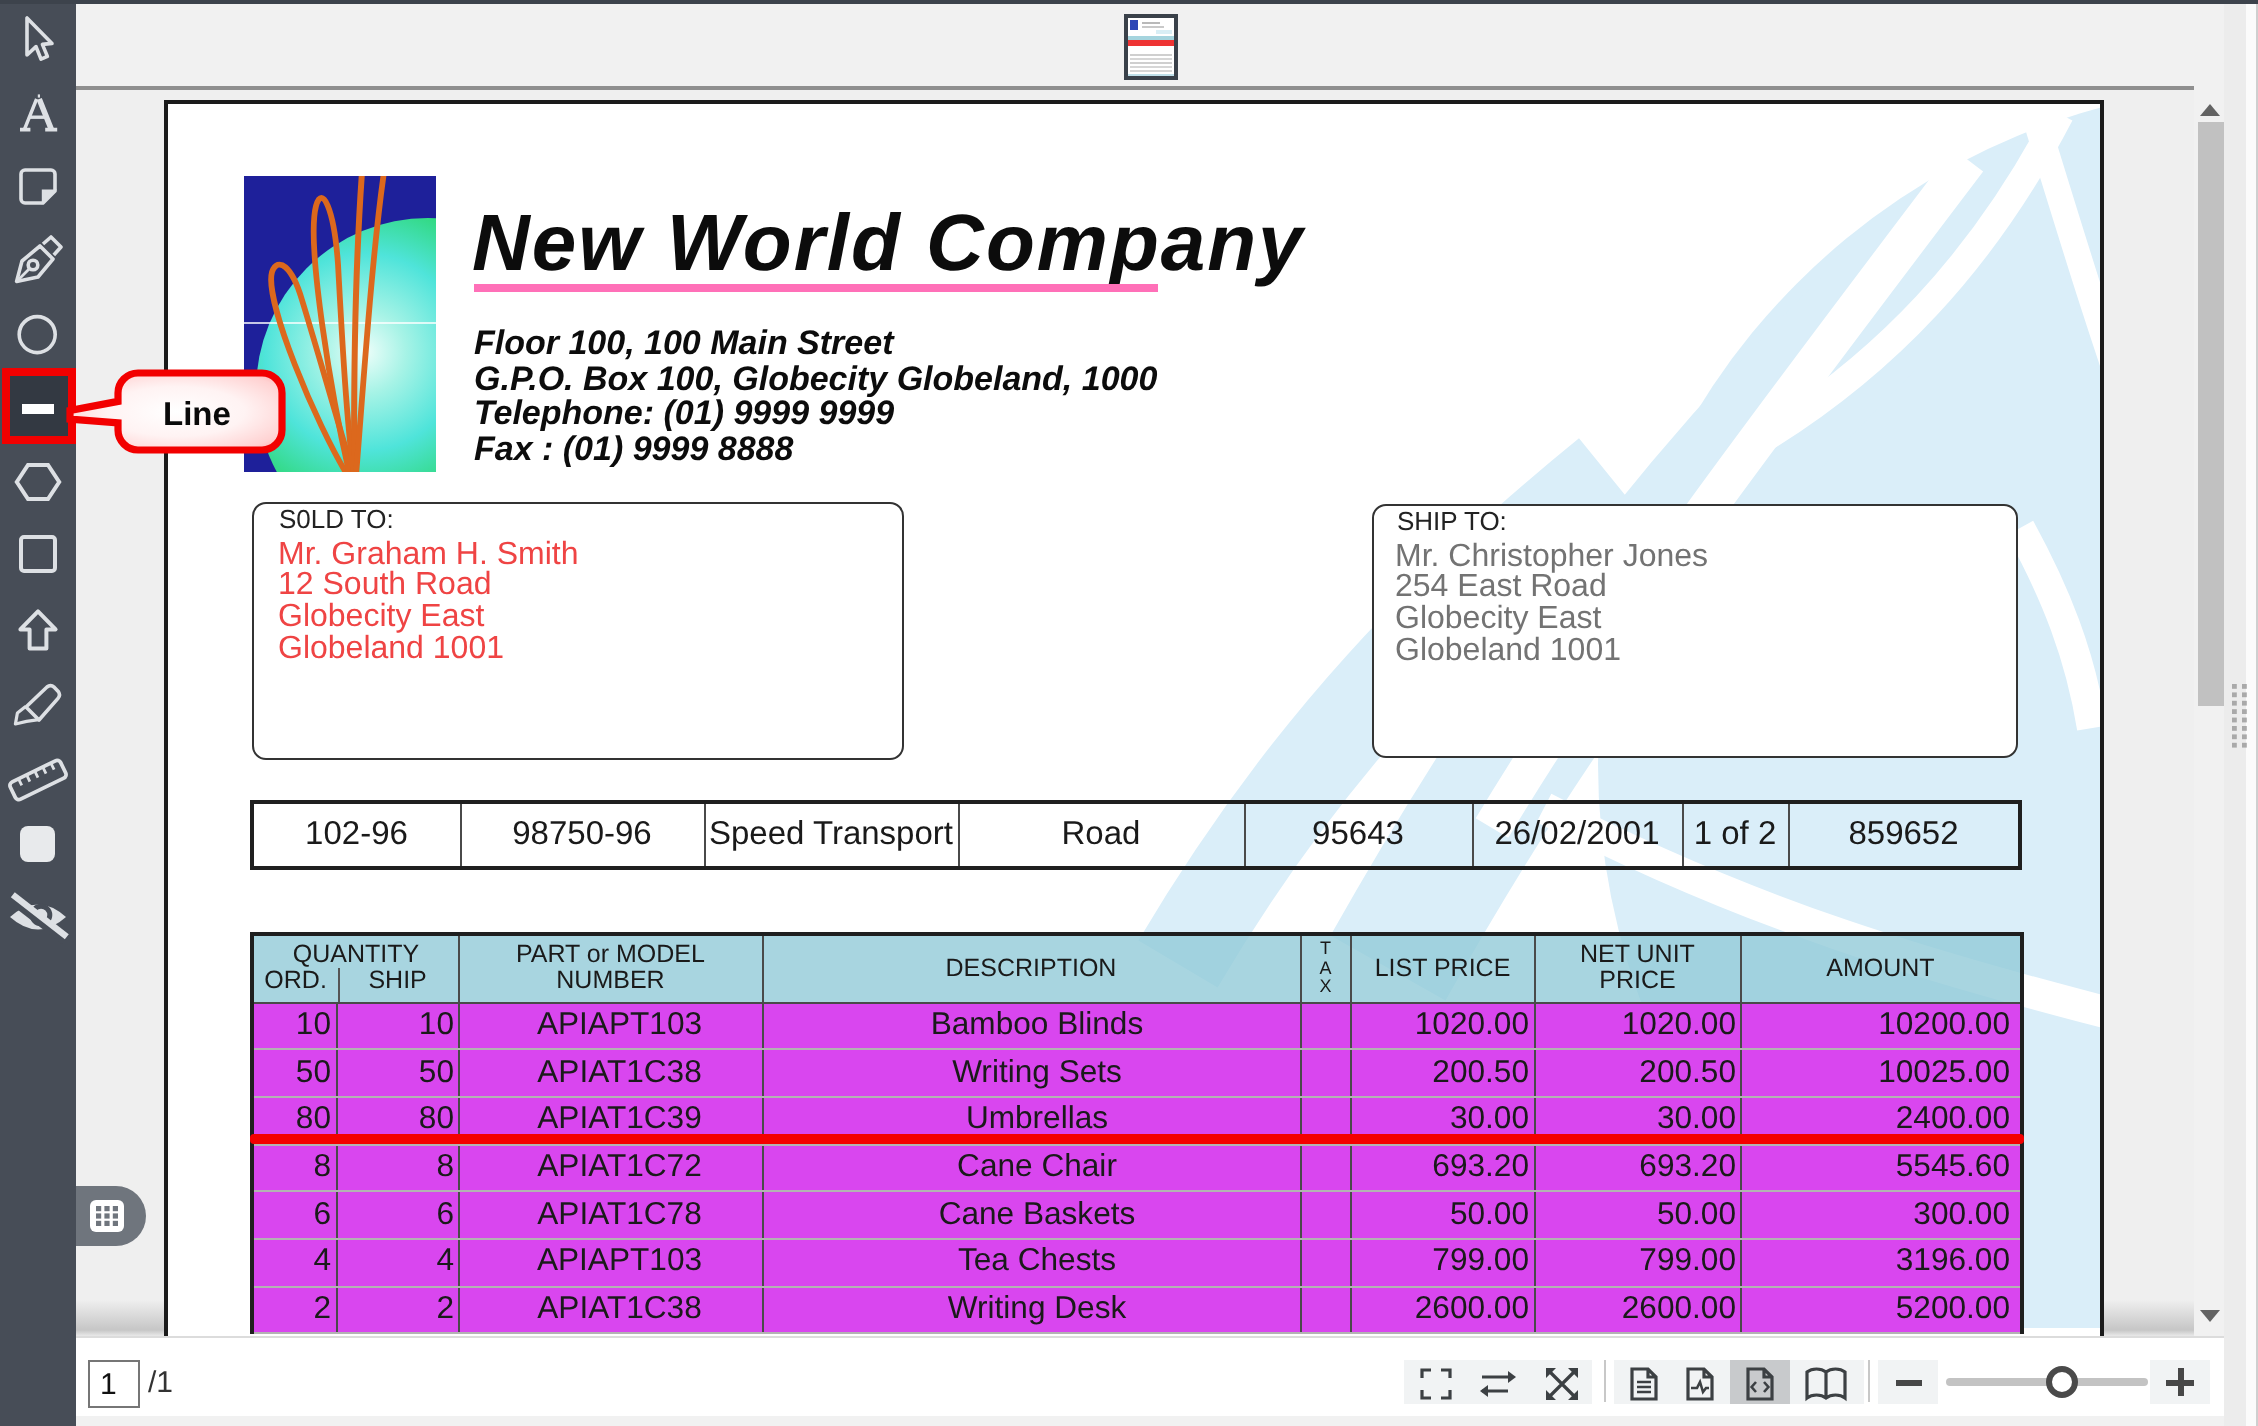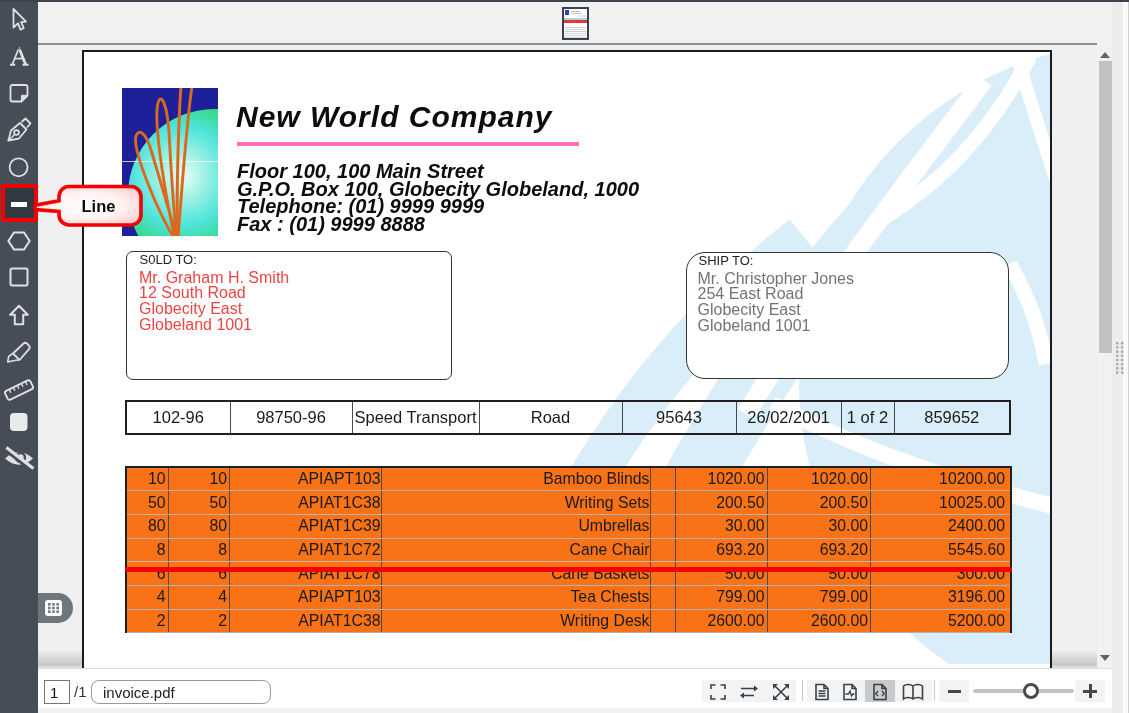--- a/index.html
+++ b/index.html
@@ -56,38 +56,38 @@
       </defs>
       <rect width="96" height="148" fill="#1e209a"></rect>
       <circle cx="92" cy="107" r="86" fill="url(#sph)"></circle>
       <rect y="73" width="96" height="1" fill="#ffffff" opacity="0.75"></rect>
       <path d="M 52 150 C 36 124, 10 62, 14 48 C 17 40, 24 45, 29 62 C 37 88, 46 120, 55 150" stroke="#dc681d" stroke-width="2.9" fill="none"></path>
       <path d="M 53 150 C 44 112, 31 34, 36 15 C 39 4, 45 16, 47 44 C 49 80, 51 120, 55 150" stroke="#dc681d" stroke-width="2.9" fill="none"></path>
       <path d="M 55 150 C 55 110, 55 55, 59 -2" stroke="#dc681d" stroke-width="3" fill="none"></path>
       <path d="M 56 150 C 60 100, 64 40, 70 -2" stroke="#dc681d" stroke-width="2.9" fill="none"></path>
     </svg>
 
-    <div class="abs" style="left:152px;top:48px;font-size:30px;font-weight:bold;font-style:italic;color:#0c0c0c;letter-spacing:1px">New World Company</div>
+    <div class="abs" style="left:152px;top:48px;font-size:40px;font-weight:bold;font-style:italic;color:#0c0c0c;letter-spacing:1px">New World Company</div>
 
     <div class="abs" style="left:153px;top:90px;width:342px;height:4px;background:#ff70b8"></div>
 
-    <div class="abs" style="left:153px;top:111px;font-size:20px;line-height:17.5px;font-weight:bold;font-style:italic;color:#0c0c0c">
+    <div class="abs" style="left:153px;top:111px;font-size:17px;line-height:17.5px;font-weight:bold;font-style:italic;color:#0c0c0c">
       Floor 100, 100 Main Street<br>
       G.P.O. Box 100, Globecity Globeland, 1000<br>
       Telephone: (01) 9999 9999<br>
       Fax : (01) 9999 8888
     </div>
 
     <div class="abs" style="left:41.5px;top:198.5px;width:326px;height:129px;border:1.5px solid #333;border-radius:7px;background:transparent">
       <div class="abs" style="left:13px;top:0px;font-size:13px;color:#222">S0LD TO:</div>
       <div class="abs" style="left:12.5px;top:18px;font-size:16px;line-height:15.8px;color:#ef4444">Mr. Graham H. Smith<br>12 South Road<br>Globecity East<br>Globeland 1001</div>
     </div>
 
 
-    <div class="abs" style="left:601.5px;top:199.5px;width:323.5px;height:127px;border:1.5px solid #333;border-radius:19px;background:#fff">
+    <div class="abs" style="left:601.5px;top:199.5px;width:323.5px;height:127px;border:1.5px solid #333;border-radius:7px;background:#fff">
       <div class="abs" style="left:12px;top:0px;font-size:13px;color:#222">SHIP TO:</div>
       <div class="abs" style="left:11px;top:18px;font-size:16px;line-height:15.8px;color:#737373">Mr. Christopher Jones<br>254 East Road<br>Globecity East<br>Globeland 1001</div>
     </div>
 
     <table class="abs tA" style="left:41px;top:348px">
       <colgroup>
           <col style="width:104px">
           <col style="width:122px">
           <col style="width:127px">
           <col style="width:143px">
@@ -115,20 +115,36 @@
           <col style="width:42px">
           <col style="width:61.5px">
           <col style="width:151.5px">
           <col style="width:269px">
           <col style="width:25.5px">
           <col style="width:91.5px">
           <col style="width:103.5px">
           <col style="width:140px">
         </colgroup>
       <tbody>
+          <tr class="hrow2">
+        <th colspan="2" style="padding:0;position:relative">
+          <div style="line-height:13px">QUANTITY</div>
+          <div style="display:flex;line-height:13px">
+                <div style="width:42px">ORD.</div>
+                <div style="width:61px">SHIP</div>
+              </div>
+          <div style="position:absolute;left:41.5px;bottom:0;width:1px;height:17px;background:#555"></div>
+        </th>
+        <th>PART or MODEL<br>NUMBER</th>
+        <th>DESCRIPTION</th>
+        <th style="font-size:9px;line-height:9.5px;padding:0">T<br>A<br>X</th>
+        <th>LIST PRICE</th>
+        <th>NET UNIT<br>PRICE</th>
+        <th>AMOUNT</th>
+      </tr>
       <tr class="irow">
             <td class="r">10</td>
             <td class="r">10</td>
             <td class="l">APIAPT103</td>
             <td class="l">Bamboo Blinds</td>
             <td></td>
             <td class="r">1020.00</td>
             <td class="r">1020.00</td>
             <td class="r am">10200.00</td>
           </tr>
@@ -247,21 +263,20 @@
         <rect x="5" y="25.2" width="2.4" height="2.4"></rect>
       <rect x="0" y="29.4" width="2.4" height="2.4"></rect>
         <rect x="5" y="29.4" width="2.4" height="2.4"></rect>
     </g>
   </svg>
 </div>
 
 <div class="abs" id="bbar" style="left:38px;top:668px;width:1074px;height:40px;background:#ffffff;border-top:1px solid #dcdcdc">
   <div class="abs" style="left:6px;top:11px;width:26px;height:24px;border:1px solid #767676;background:#fff;font-size:15px;color:#111;padding:3px 0 0 5px">1</div>
   <div class="abs" style="left:36px;top:14px;font-size:15px;color:#333">/1</div>
-  <div class="abs" style="left:53px;top:11px;width:180px;height:24px;border:1px solid #9a9a9a;border-radius:8px;background:#fff;font-size:15px;color:#222;padding:3px 0 0 11px">invoice.pdf</div>
 </div>
 
 <div class="abs" id="tbar" style="left:0;top:2px;width:38px;height:711px;background:#474d57"></div>
 
 <div class="abs" style="left:1px;top:184px;width:37px;height:38px;background:#333942;border:4.2px solid #f20000">
   <div class="abs" style="left:5.8px;top:14px;width:16.5px;height:4.6px;background:#fff"></div>
 </div>
 
 <svg class="abs" style="left:30px;top:180px" width="118" height="52" viewBox="0 0 118 52">
   <defs>
@@ -278,23 +293,23 @@
 
 <style>
 
 .tA,.tB{border-collapse:collapse;table-layout:fixed;color:#1a1a1a}
 .tA{width:884px}.tB{width:884.5px}
 .tA td,.tA th,.tB td,.tB th{border:1px solid #4a4a4a;overflow:hidden;white-space:nowrap}
 .tA{border:2px solid #1f1f1f}.tB{border:2px solid #1f1f1f;border-bottom:none}
 .hrow th{background:rgba(146,203,216,0.8);font-weight:normal;font-size:13px;line-height:13.5px;height:33px;text-align:center}
 .drow td{background:transparent;font-size:16.5px;height:33px;text-align:center}
 .hrow2 th{background:rgba(146,203,216,0.8);font-weight:normal;font-size:12.5px;line-height:13px;height:34px;text-align:center;vertical-align:middle}
-.irow td{background:#f97316;font-size:15.8px;height:23.7px;border-top:1px solid #b3b3b3;border-bottom:1px solid #b3b3b3;border-left:1px solid #4a4a4a;border-right:1px solid #4a4a4a}
+.irow td{background:#d946ef;font-size:15.8px;height:23.7px;border-top:1px solid #b3b3b3;border-bottom:1px solid #b3b3b3;border-left:1px solid #4a4a4a;border-right:1px solid #4a4a4a}
 .irow .r{text-align:right;padding-right:2px}
-.irow .l{text-align:right;padding-left:9px}
+.irow .l{text-align:center;padding-left:9px}
 .irow .am{padding-right:4.5px}
 .irow td.l:nth-child(4){padding-left:6px}
 .irow td:first-child{border-left:2px solid #1f1f1f}
 </style>
 
 <svg class="abs" style="left:0;top:0" width="38" height="490" viewBox="0 0 38 490">
   <g stroke="#dde0e4" stroke-width="1.8" fill="none">
 
     <path d="M 13.5 9 L 13.5 27.5 L 18 23.3 L 20.5 29.6 L 23.7 28.2 L 21.2 22.2 L 26 21.7 Z" stroke-linejoin="round"></path>
 

